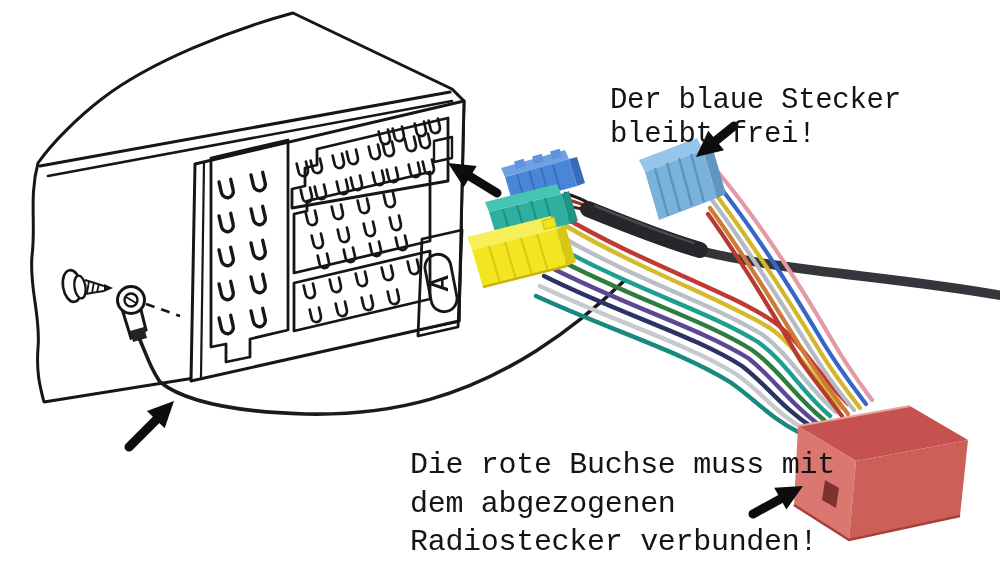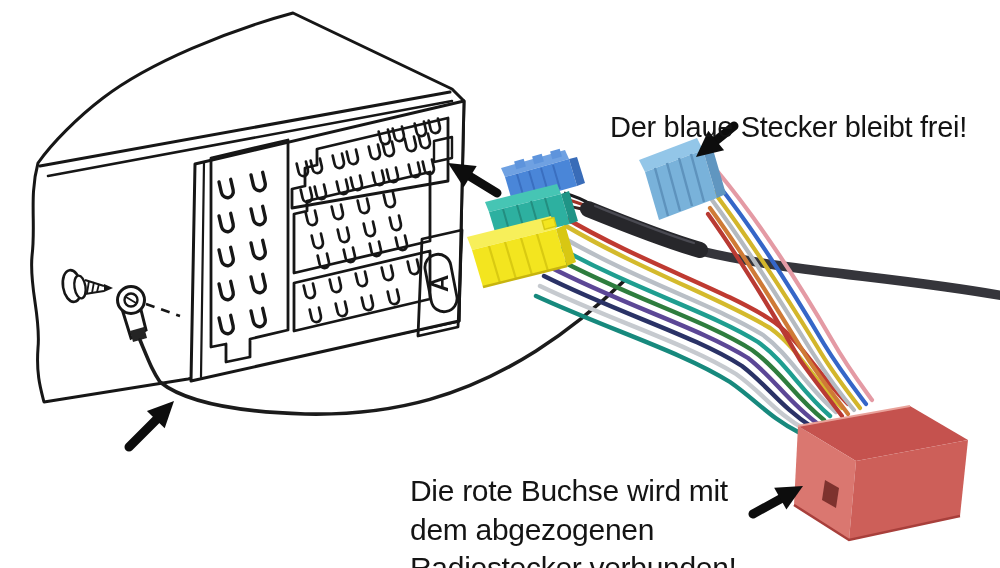--- a/index.html
+++ b/index.html
@@ -3,23 +3,22 @@
 <meta charset="utf-8">
 <style>
   html,body{margin:0;padding:0;background:#ffffff;}
   #canvas{
     position:relative;width:1000px;height:568px;background:#ffffff;
     overflow:hidden;font-family:"Liberation Sans",sans-serif;
   }
   #diagram-svg{position:absolute;left:0;top:0;}
   .note{
     position:absolute;color:#141414;white-space:pre-line;
-    font-family:Liberation Sans, sans-serif;
+    font-family:Liberation Mono, monospace;
     letter-spacing:-0.3px;
-    margin-top:26px;
   }
   #note-blue{left:610px;top:84px;font-size:29px;line-height:34px;}
   #note-ground{left:8px;top:446px;font-size:30px;line-height:38.5px;}
   #note-red{left:410px;top:446px;font-size:30px;line-height:38.5px;}
 </style>
 </head>
 <body>
 
 <div id="canvas">
 
@@ -232,17 +231,17 @@
     <polygon points="696,157 708.3,130.8 724.1,150.2"></polygon>
   </g>
 
   <g fill="#0d0d0d">
     <path d="M753,514 L784,497" stroke="#0d0d0d" stroke-width="9" stroke-linecap="round"></path>
     <polygon points="803,486 786.4,509.6 774.2,487.8"></polygon>
   </g>
 </svg>
 
 <div class="note" id="note-blue">Der blaue Stecker bleibt frei!</div>
-<div class="note" id="note-red">Die rote Buchse wird mit
+<div class="note" id="note-red">Die rote Buchse muss mit
 dem abgezogenen
 Radiostecker verbunden!</div>
 
 </div>
 
 </body></html>

